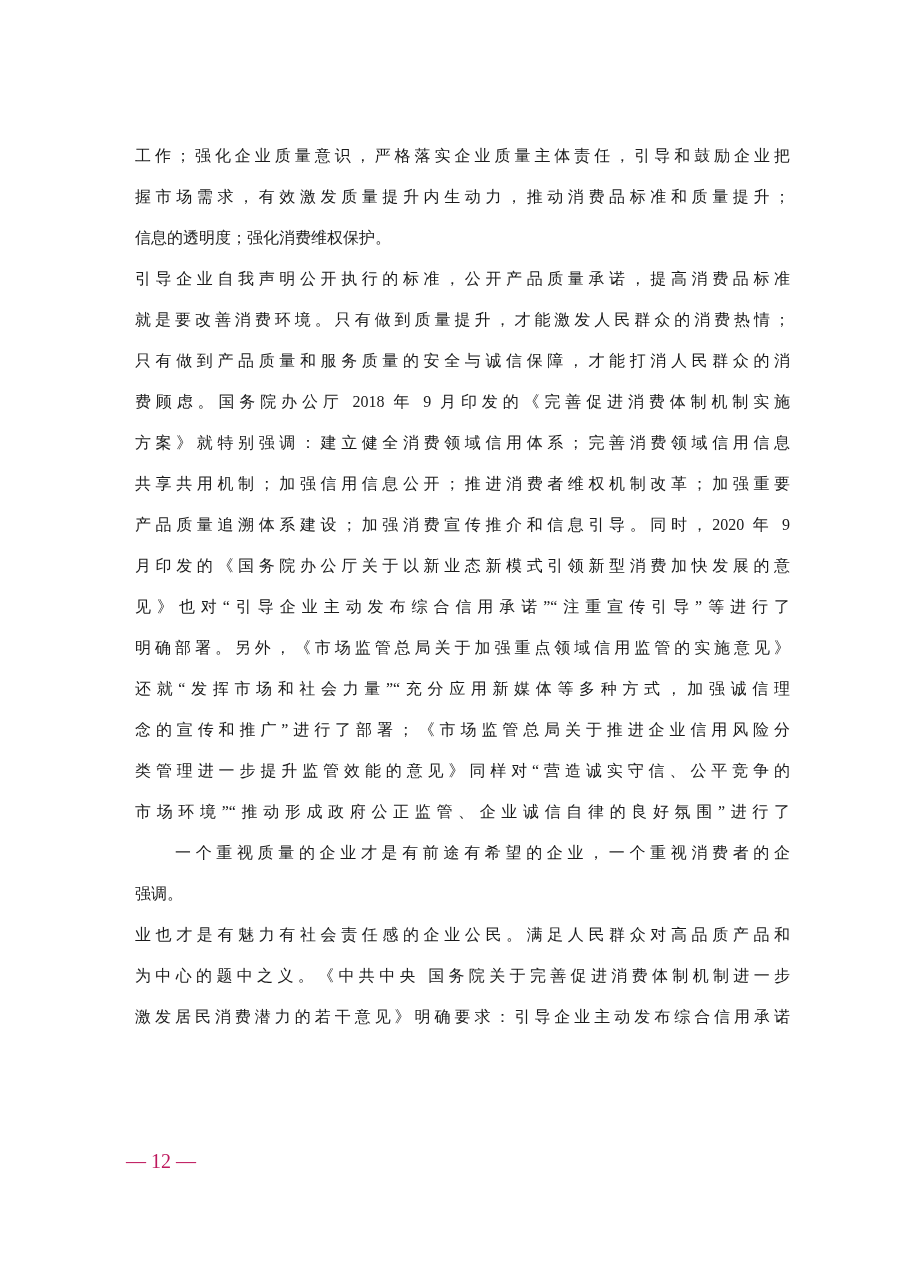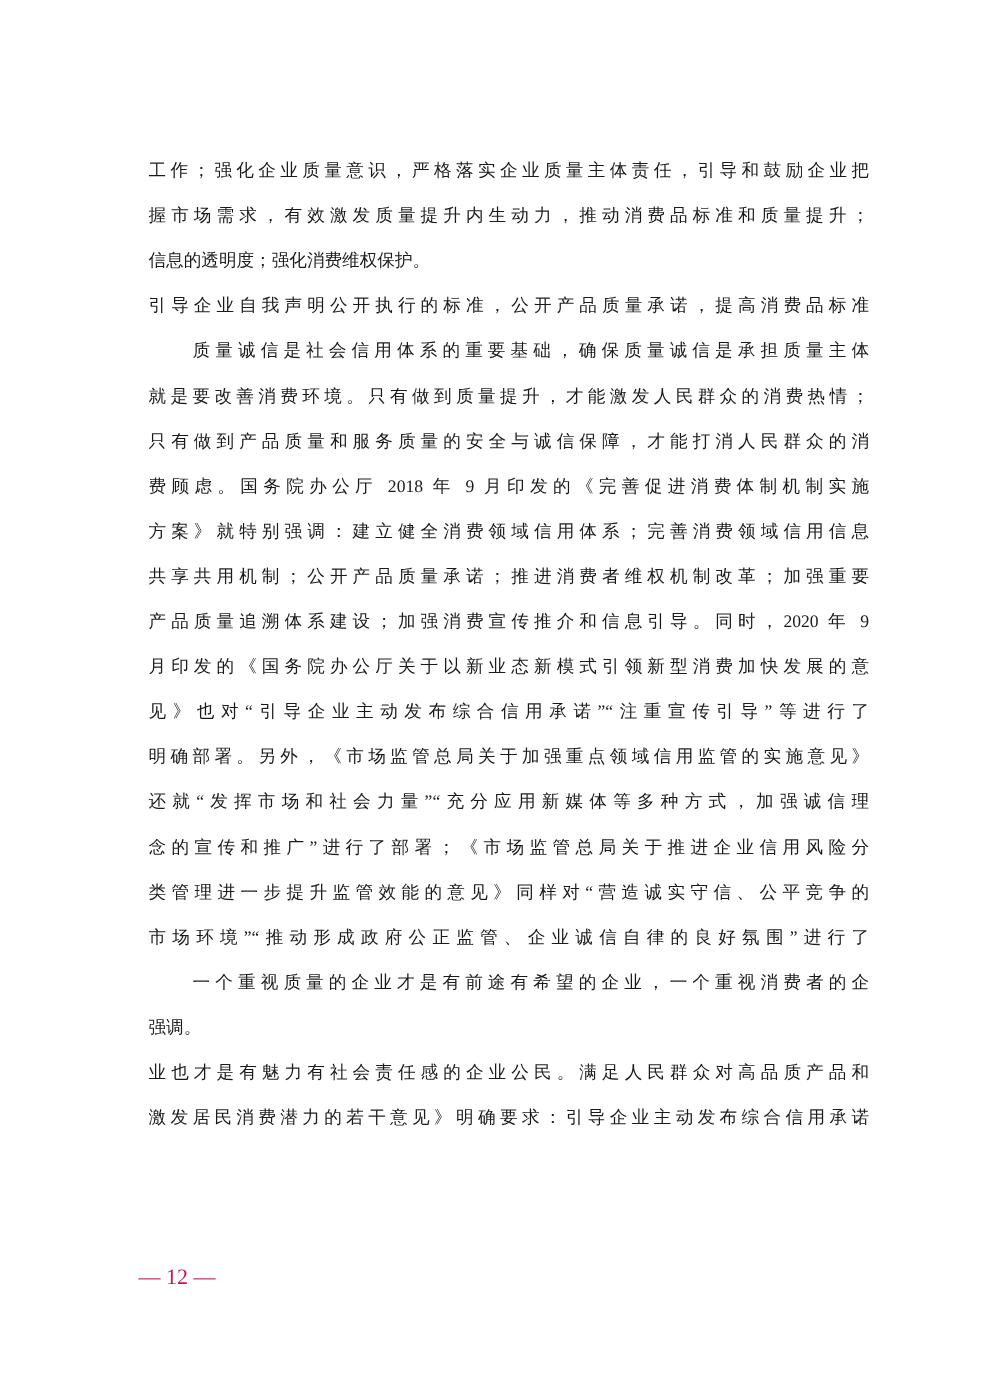--- a/index.html
+++ b/index.html
@@ -54,33 +54,33 @@
 </style>
 </head>
 <body>
 
 <div class="page">
   <div class="text-block" id="text-block">
       <div class="line">工作；强化企业质量意识，严格落实企业质量主体责任，引导和鼓励企业把</div>
       <div class="line">握市场需求，有效激发质量提升内生动力，推动消费品标准和质量提升；</div>
       <div class="line no-justify">信息的透明度；强化消费维权保护。</div>
       <div class="line">引导企业自我声明公开执行的标准，公开产品质量承诺，提高消费品标准</div>
-      <div class="line indent">质量诚信是社会信用体系的重要基础，确保质量诚信是承担质量主体</div>
       <div class="line">就是要改善消费环境。只有做到质量提升，才能激发人民群众的消费热情；</div>
       <div class="line">只有做到产品质量和服务质量的安全与诚信保障，才能打消人民群众的消</div>
       <div class="line">费顾虑。国务院办公厅 2018 年 9 月印发的《完善促进消费体制机制实施</div>
       <div class="line">方案》就特别强调：建立健全消费领域信用体系；完善消费领域信用信息</div>
-      <div class="line">共享共用机制；公开产品质量承诺；推进消费者维权机制改革；加强重要</div>
+      <div class="line">共享共用机制；加强信用信息公开；推进消费者维权机制改革；加强重要</div>
       <div class="line">产品质量追溯体系建设；加强消费宣传推介和信息引导。同时，2020 年 9</div>
       <div class="line">月印发的《国务院办公厅关于以新业态新模式引领新型消费加快发展的意</div>
       <div class="line">见》也对“引导企业主动发布综合信用承诺”“注重宣传引导”等进行了</div>
       <div class="line">明确部署。另外，《市场监管总局关于加强重点领域信用监管的实施意见》</div>
       <div class="line">还就“发挥市场和社会力量”“充分应用新媒体等多种方式，加强诚信理</div>
       <div class="line">念的宣传和推广”进行了部署；《市场监管总局关于推进企业信用风险分</div>
       <div class="line">类管理进一步提升监管效能的意见》同样对“营造诚实守信、公平竞争的</div>
       <div class="line">市场环境”“推动形成政府公正监管、企业诚信自律的良好氛围”进行了</div>
       <div class="line indent">一个重视质量的企业才是有前途有希望的企业，一个重视消费者的企</div>
       <div class="line no-justify">强调。</div>
       <div class="line">业也才是有魅力有社会责任感的企业公民。满足人民群众对高品质产品和</div>
+      <div class="line">为中心的题中之义。《中共中央 国务院关于完善促进消费体制机制进一步</div>
       <div class="line">激发居民消费潜力的若干意见》明确要求：引导企业主动发布综合信用承诺</div>
     </div>
   <div class="page-number">— 12 —</div>
 </div>
 
 </body></html>

